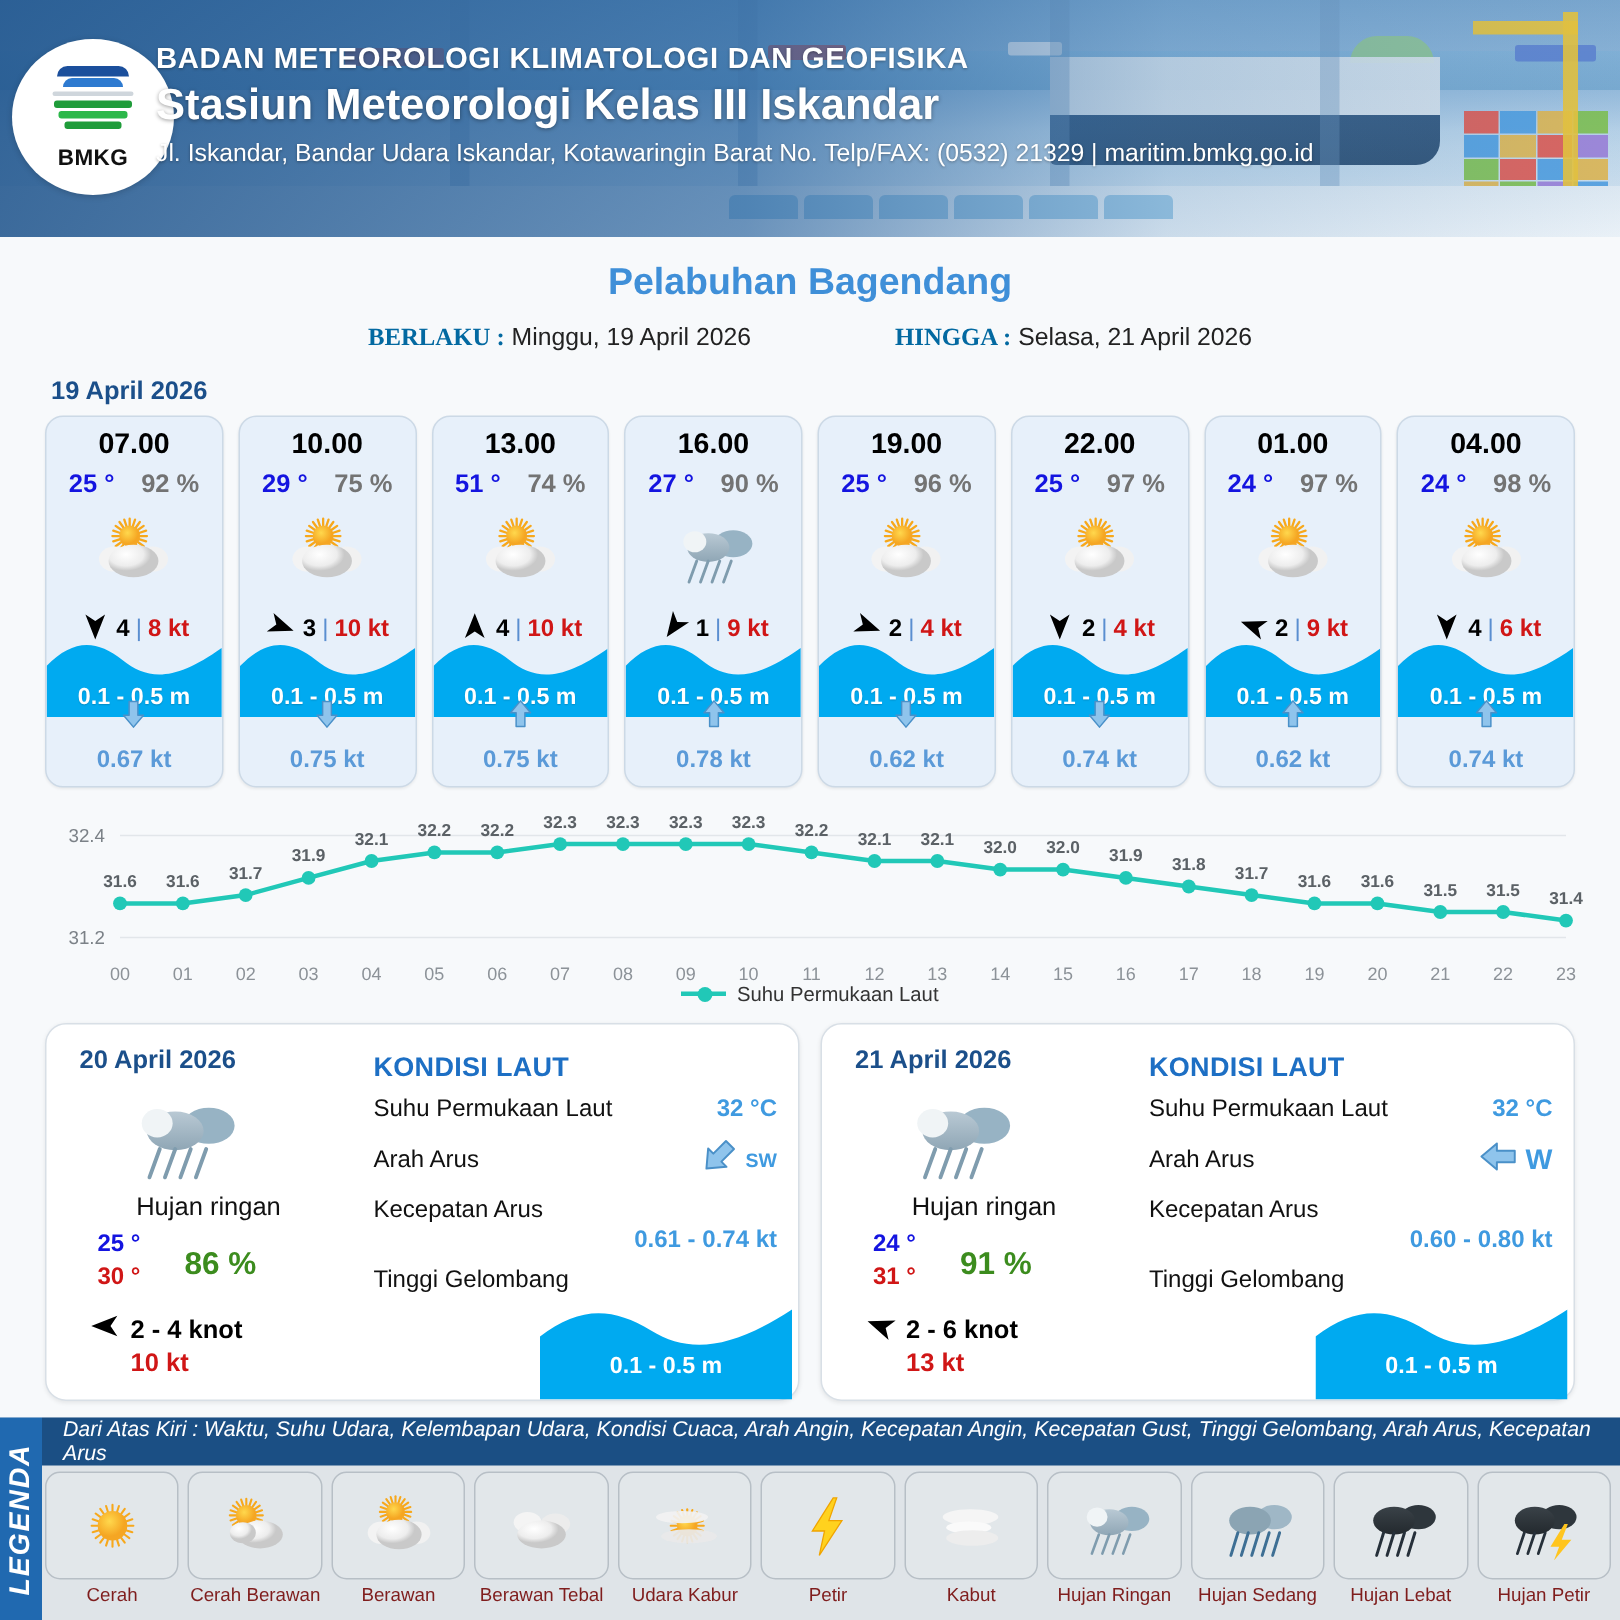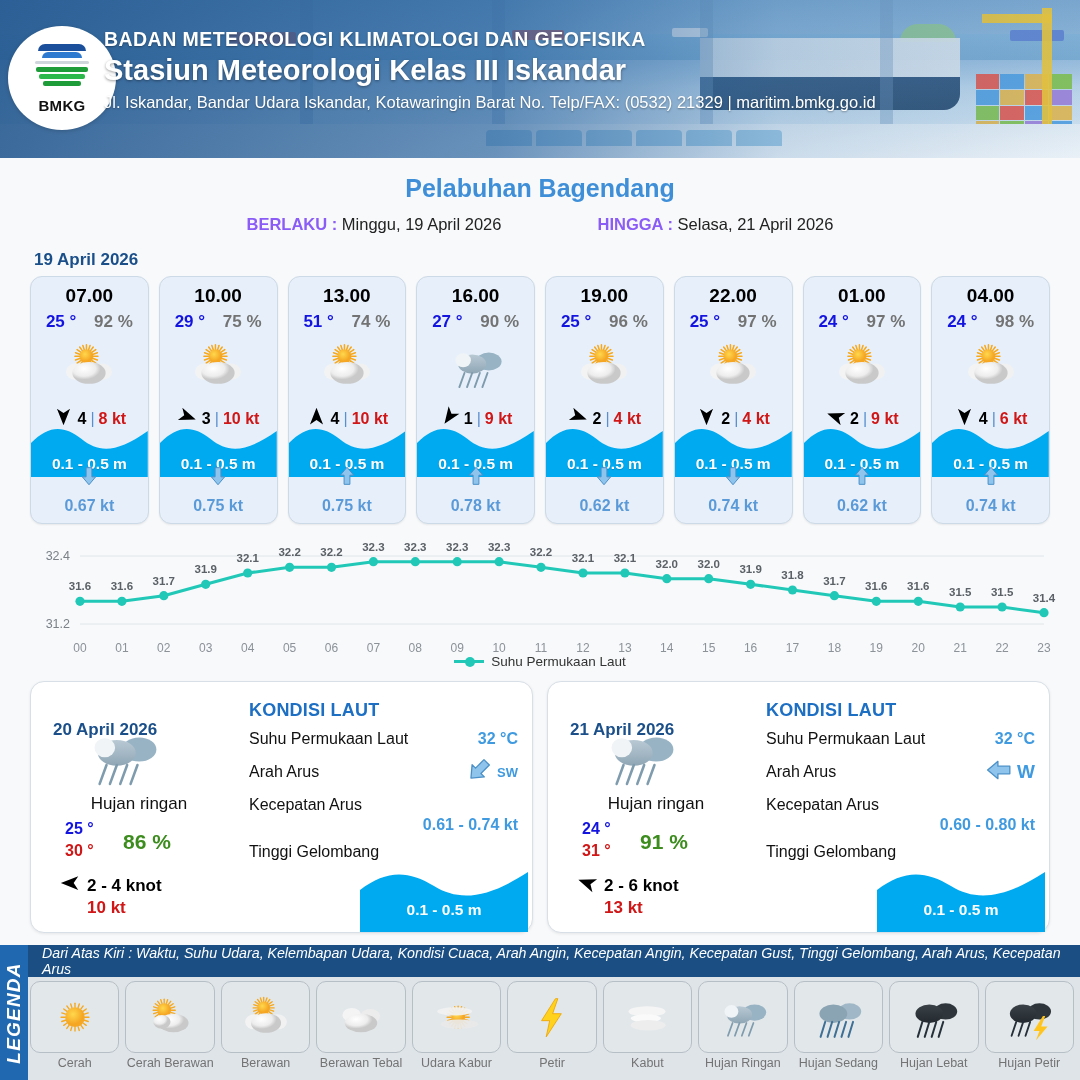--- a/index.html
+++ b/index.html
@@ -80,21 +80,21 @@
   .title-wrap { text-align:center; margin-top:16px; }
   .title-main {
     font:700 37px "Liberation Sans",sans-serif; color:#1d6fc4;
     letter-spacing:.5px; text-shadow:1px 1px 0 rgba(255,255,255,.9);
   }
   .title-sub { font:700 25px "Liberation Sans",sans-serif; color:#3f8fd8; margin-top:4px; }
   .valid-row {
     display:flex; justify-content:center; gap:96px; margin-top:12px;
     font:400 16.5px "Liberation Sans",sans-serif; color:#222;
   }
-  .valid-row b { font-weight:700; color:#8b5cf6; }
+  .valid-row b { font-weight:700; color:#0369a1;font-family:Liberation Serif, serif; }
 
   
   .date-label {
     margin:16px 0 6px 34px; font:700 17px "Liberation Sans",sans-serif; color:#1b4f8a;
   }
   .cards { display:flex; gap:10px; padding:0 30px; }
   .card {
     width:var(--cw,118px); flex:1 1 0; background:#e7f0fa; border:1px solid #ccd9e6;
     border-radius:12px; overflow:hidden; position:relative; height:248px;
     box-shadow:0 1px 2px rgba(0,0,0,.07);
@@ -139,21 +139,21 @@
   .lg-line { display:inline-block; width:30px; height:3px; background:#21c8b7; position:relative; }
   .lg-line::after{ content:""; position:absolute; left:11px; top:-3.5px; width:10px; height:10px;
     border-radius:50%; background:#21c8b7; }
 
   
   .daily { display:flex; gap:14px; padding:12px 30px 0 30px; }
   .dpanel {
     flex:1; background:#fff; border:1px solid #d8dfe6; border-radius:14px;
     height:252px; position:relative; box-shadow:0 1px 3px rgba(0,0,0,.08);
   }
-  .d-date { position:absolute; left:22px; top:14px; font:700 17px "Liberation Sans",sans-serif; color:#1b4f8a;margin-top:24px; }
+  .d-date { position:absolute; left:22px; top:14px; font:700 17px "Liberation Sans",sans-serif; color:#1b4f8a; }
   .d-icon { position:absolute; left:48px; top:40px; }
   .d-cond { position:absolute; left:20px; top:112px; width:176px; text-align:center;
     font:400 17px "Liberation Sans",sans-serif; color:#111; }
   .d-tt { position:absolute; left:34px; top:138px; }
   .d-tmin { font:700 16px "Liberation Sans",sans-serif; color:#1414e0; }
   .d-tmax { font:700 16px "Liberation Sans",sans-serif; color:#d01616; margin-top:4px;}
   .d-hum { position:absolute; left:92px; top:148px; font:700 21px "Liberation Sans",sans-serif; color:#3c8c1e; }
   .d-wind { position:absolute; left:28px; top:190px; display:flex; align-items:center; gap:6px;
     font:700 17px "Liberation Sans",sans-serif; color:#000; }
   .d-gust { position:absolute; left:56px; top:216px; font:700 17px "Liberation Sans",sans-serif; color:#d01616; }
@@ -193,21 +193,21 @@
     display:flex; align-items:center; padding-left:14px;
   }
   .legend-items {
     position:absolute; left:30px; right:6px; top:36px; display:flex; gap:6px;
   }
   .li { flex:1; text-align:center; }
   .li-box {
     height:72px; border:1px solid #b7bfc6; border-radius:10px; background:#e2e7ea;
     display:flex; align-items:center; justify-content:center;
   }
-  .li-lbl { font:400 12.5px "Liberation Sans",sans-serif; color:#737373; margin-top:3px; }
+  .li-lbl { font:400 12.5px "Liberation Sans",sans-serif; color:#7f1d1d; margin-top:3px; }
 </style>
 </head>
 <body>
 
 <div class="banner">
   <div class="banner-sky"></div>
   <div class="sea"></div>
 
   <div class="ship" style="left:230px;top:32px;width:66px;height:12px;background:#cf5a5a;"></div>
   <div class="ship" style="left:512px;top:30px;width:52px;height:10px;background:#c95555;"></div>

